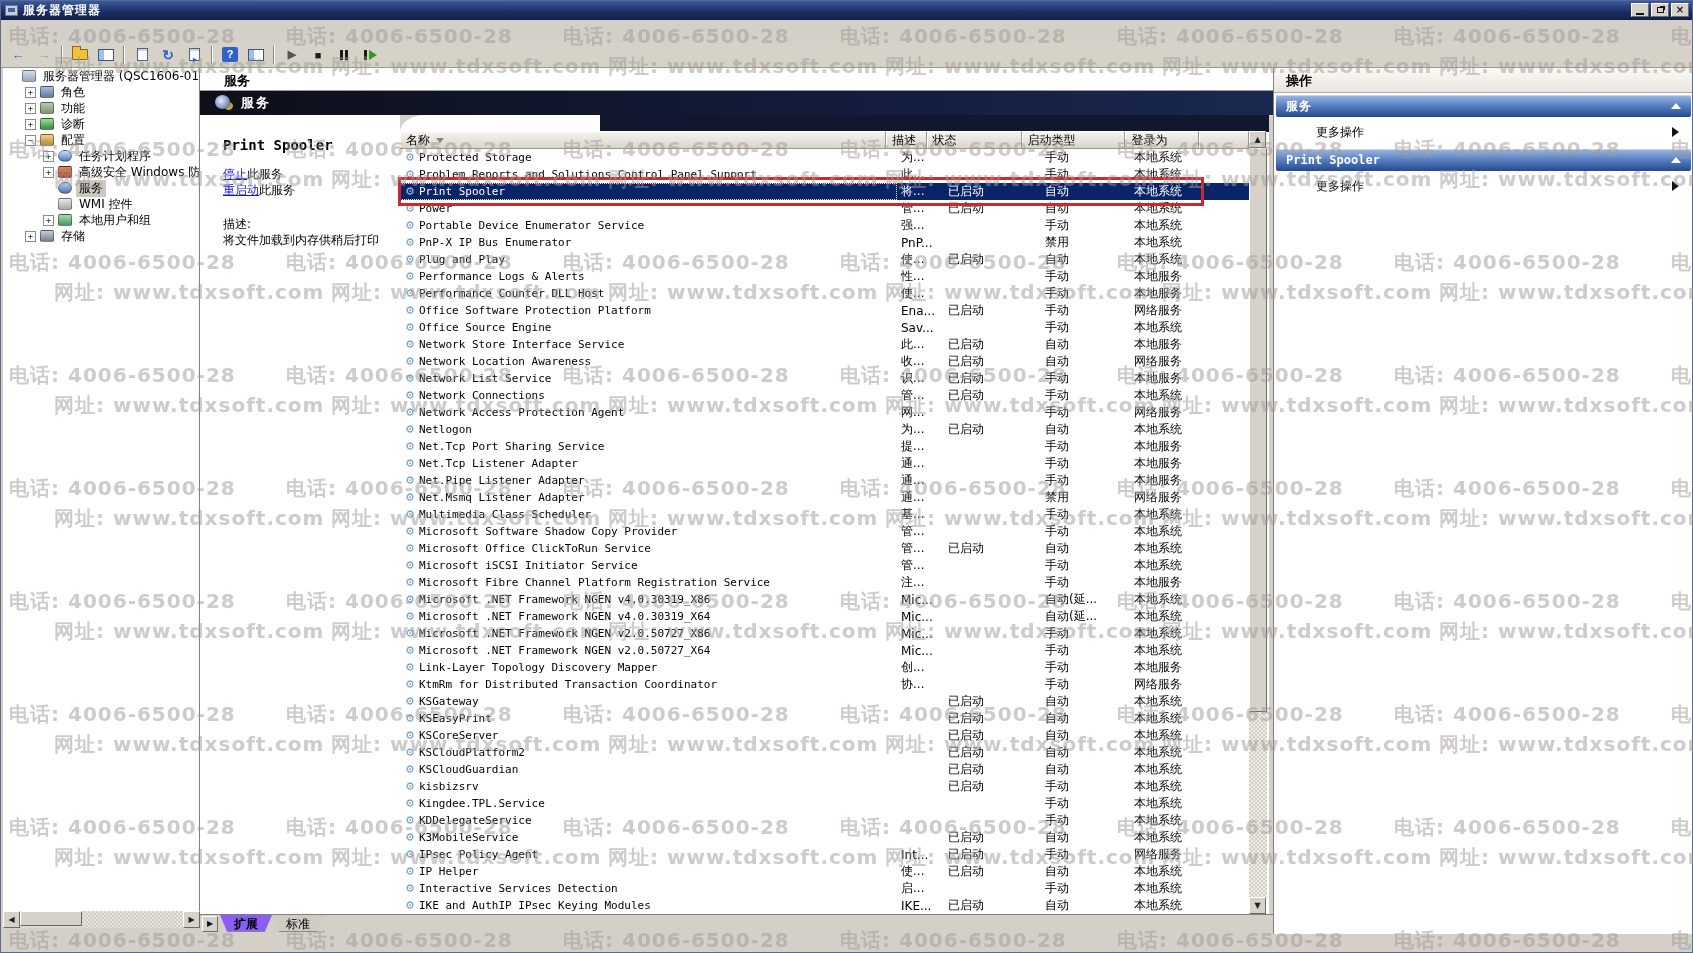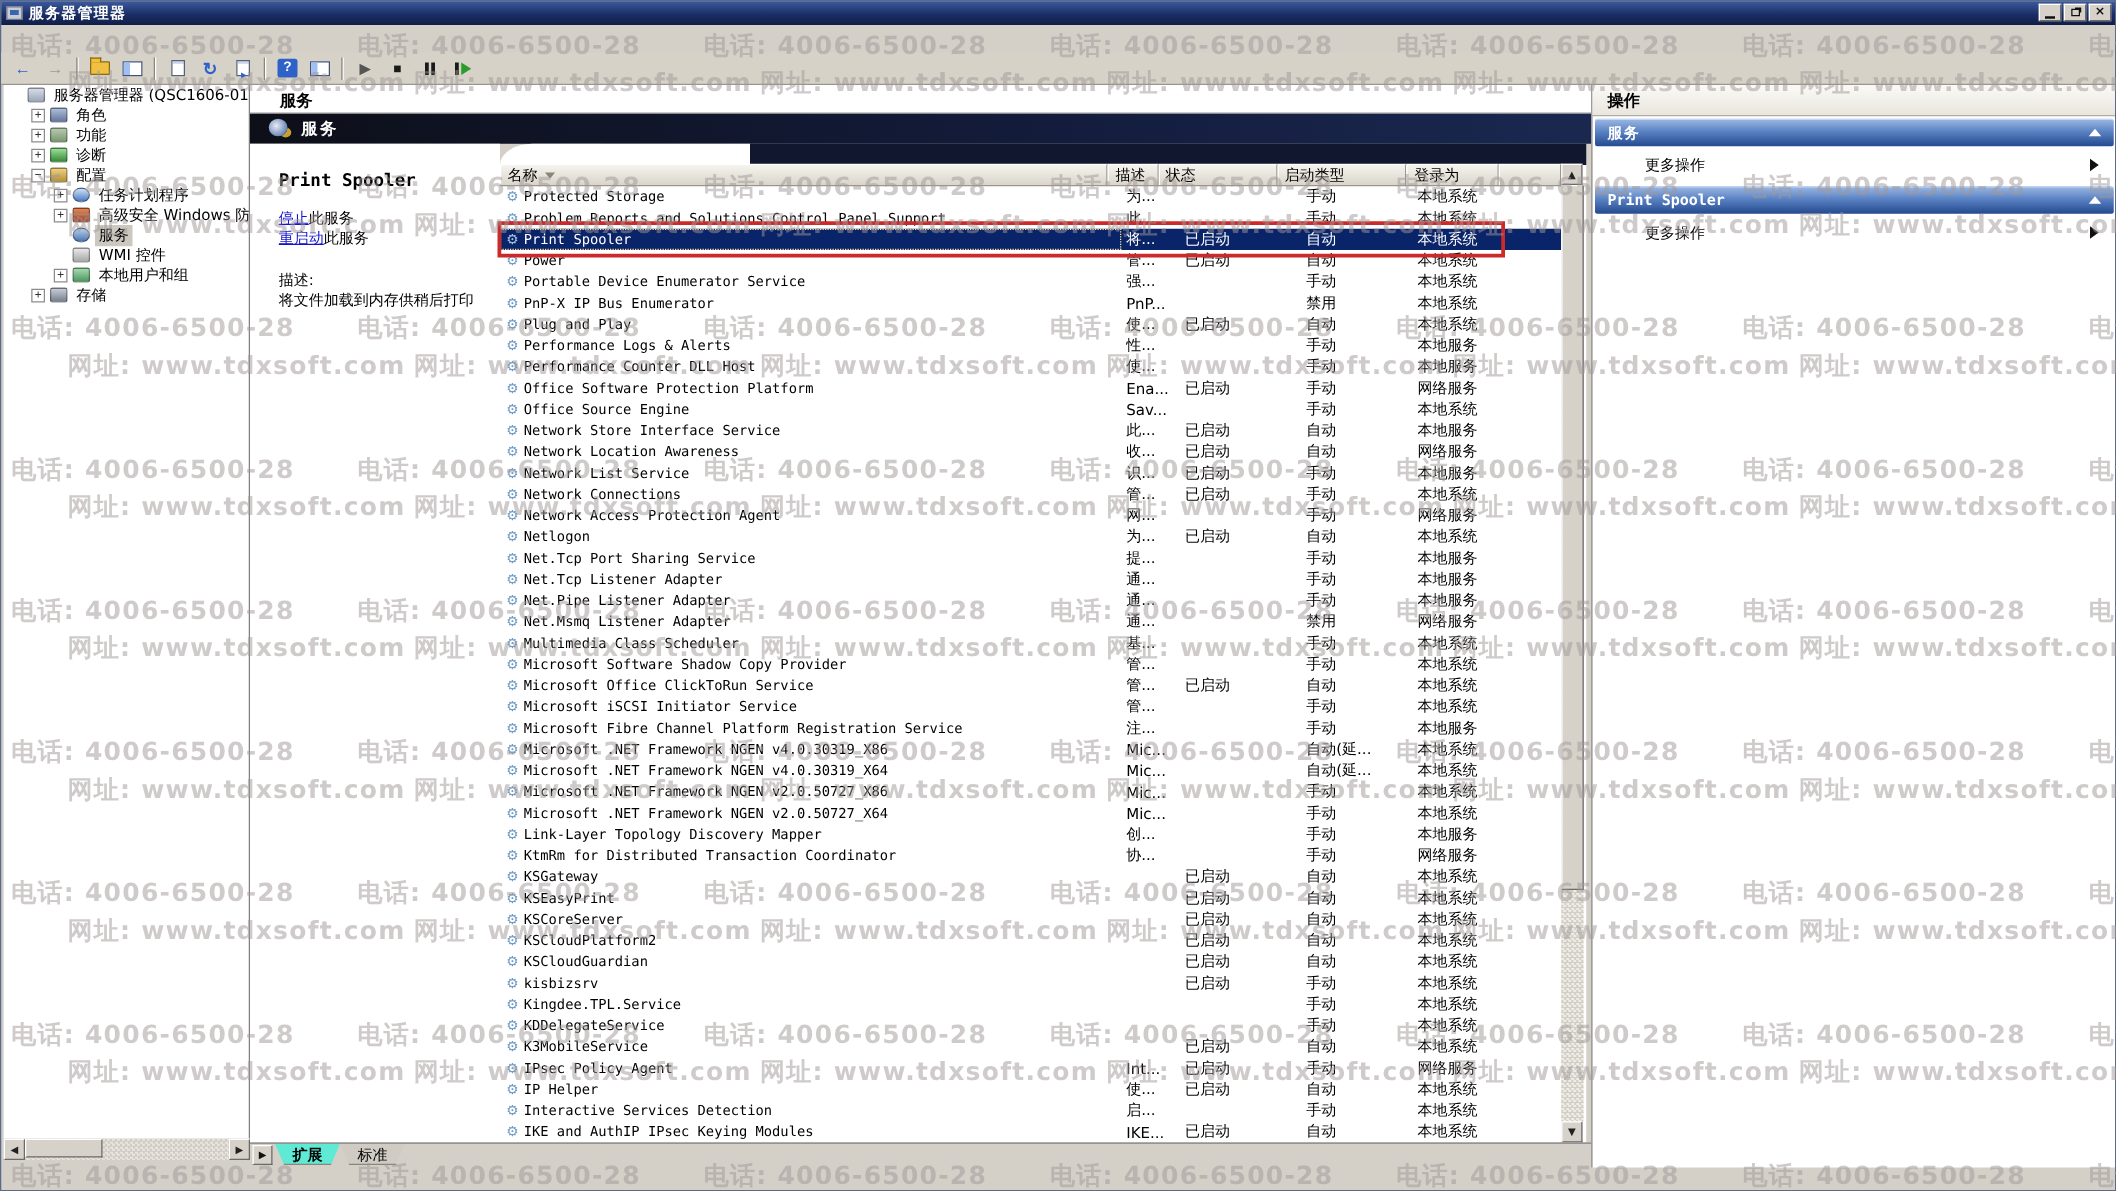--- a/index.html
+++ b/index.html
@@ -97,21 +97,21 @@
   
   #list-vscroll { position:absolute; left:1248px; top:130px; width:18px; height:783px; }
   #list-vtrack { position:absolute; left:0; top:17px; width:18px; height:749px; background:repeating-conic-gradient(#efece6 0% 25%, #d2cec6 0% 50%) 0 0/4px 4px; }
   #list-vthumb { position:absolute; left:0; top:17px; width:18px; height:564px; background:#d6d2ca; border:1px solid; border-color:#fff #6a6a6a #6a6a6a #fff; }
   #vs-up { position:absolute; left:0; top:0; } #vs-down { position:absolute; left:0; bottom:0; }
 
   
   #tabs-strip { position:absolute; left:199px; top:913px; width:1073px; height:20px; background:#d4d0c8; border-top:1px solid #808080; display:flex; align-items:flex-start; }
   #tab-scroll-btn { width:16px; height:16px; margin:1px 2px 0 2px; background:#d6d2ca; border:1px solid; border-color:#fff #6a6a6a #6a6a6a #fff; font-size:8px; line-height:14px; text-align:center; color:#111; }
   .btab { height:17px; margin-top:0; padding:1px 14px 0; font-size:12px; color:#000; background:#d0ccc4; clip-path:polygon(0 0,100% 0,86% 100%,14% 100%); border-bottom:1px solid #8a867c; }
-  .btab.active { background:#5eead4; font-weight:bold;font-family:Liberation Mono, monospace; }
+  .btab.active { background:#8b5cf6; font-weight:bold;font-family:Liberation Mono, monospace; }
 
   
   #actions-pane { position:absolute; left:1272px; top:67px; width:419px; height:866px; background:#fff; border-left:1px solid #808080; }
   #actions-header { position:absolute; left:0; top:0; width:100%; height:25px; background:linear-gradient(180deg,#fbfaf6,#e9e6dd); border-bottom:1px solid #b0aca4;text-align:center; }
   #actions-title { position:absolute; left:12px; top:4px; font-size:13px; font-weight:bold; color:#000; }
   .act-bar { position:absolute; left:2px; width:415px; height:22px; border-radius:2px;
     background:linear-gradient(180deg,#9db9e4 0%,#5c84c4 45%,#24498f 100%); box-shadow:inset 0 1px 0 #c4d6f2; display:flex; align-items:center; }
   .act-bar .abl { color:#fff; font-size:12px; font-weight:bold; margin-left:10px; letter-spacing:1px; }
   .collapse-arrow { position:absolute; right:10px; top:8px; width:0; height:0; border-left:5px solid transparent; border-right:5px solid transparent; border-bottom:6px solid #fff; }
   .more-row { position:absolute; left:2px; width:415px; height:28px; background:#fff; display:flex; align-items:center; }

